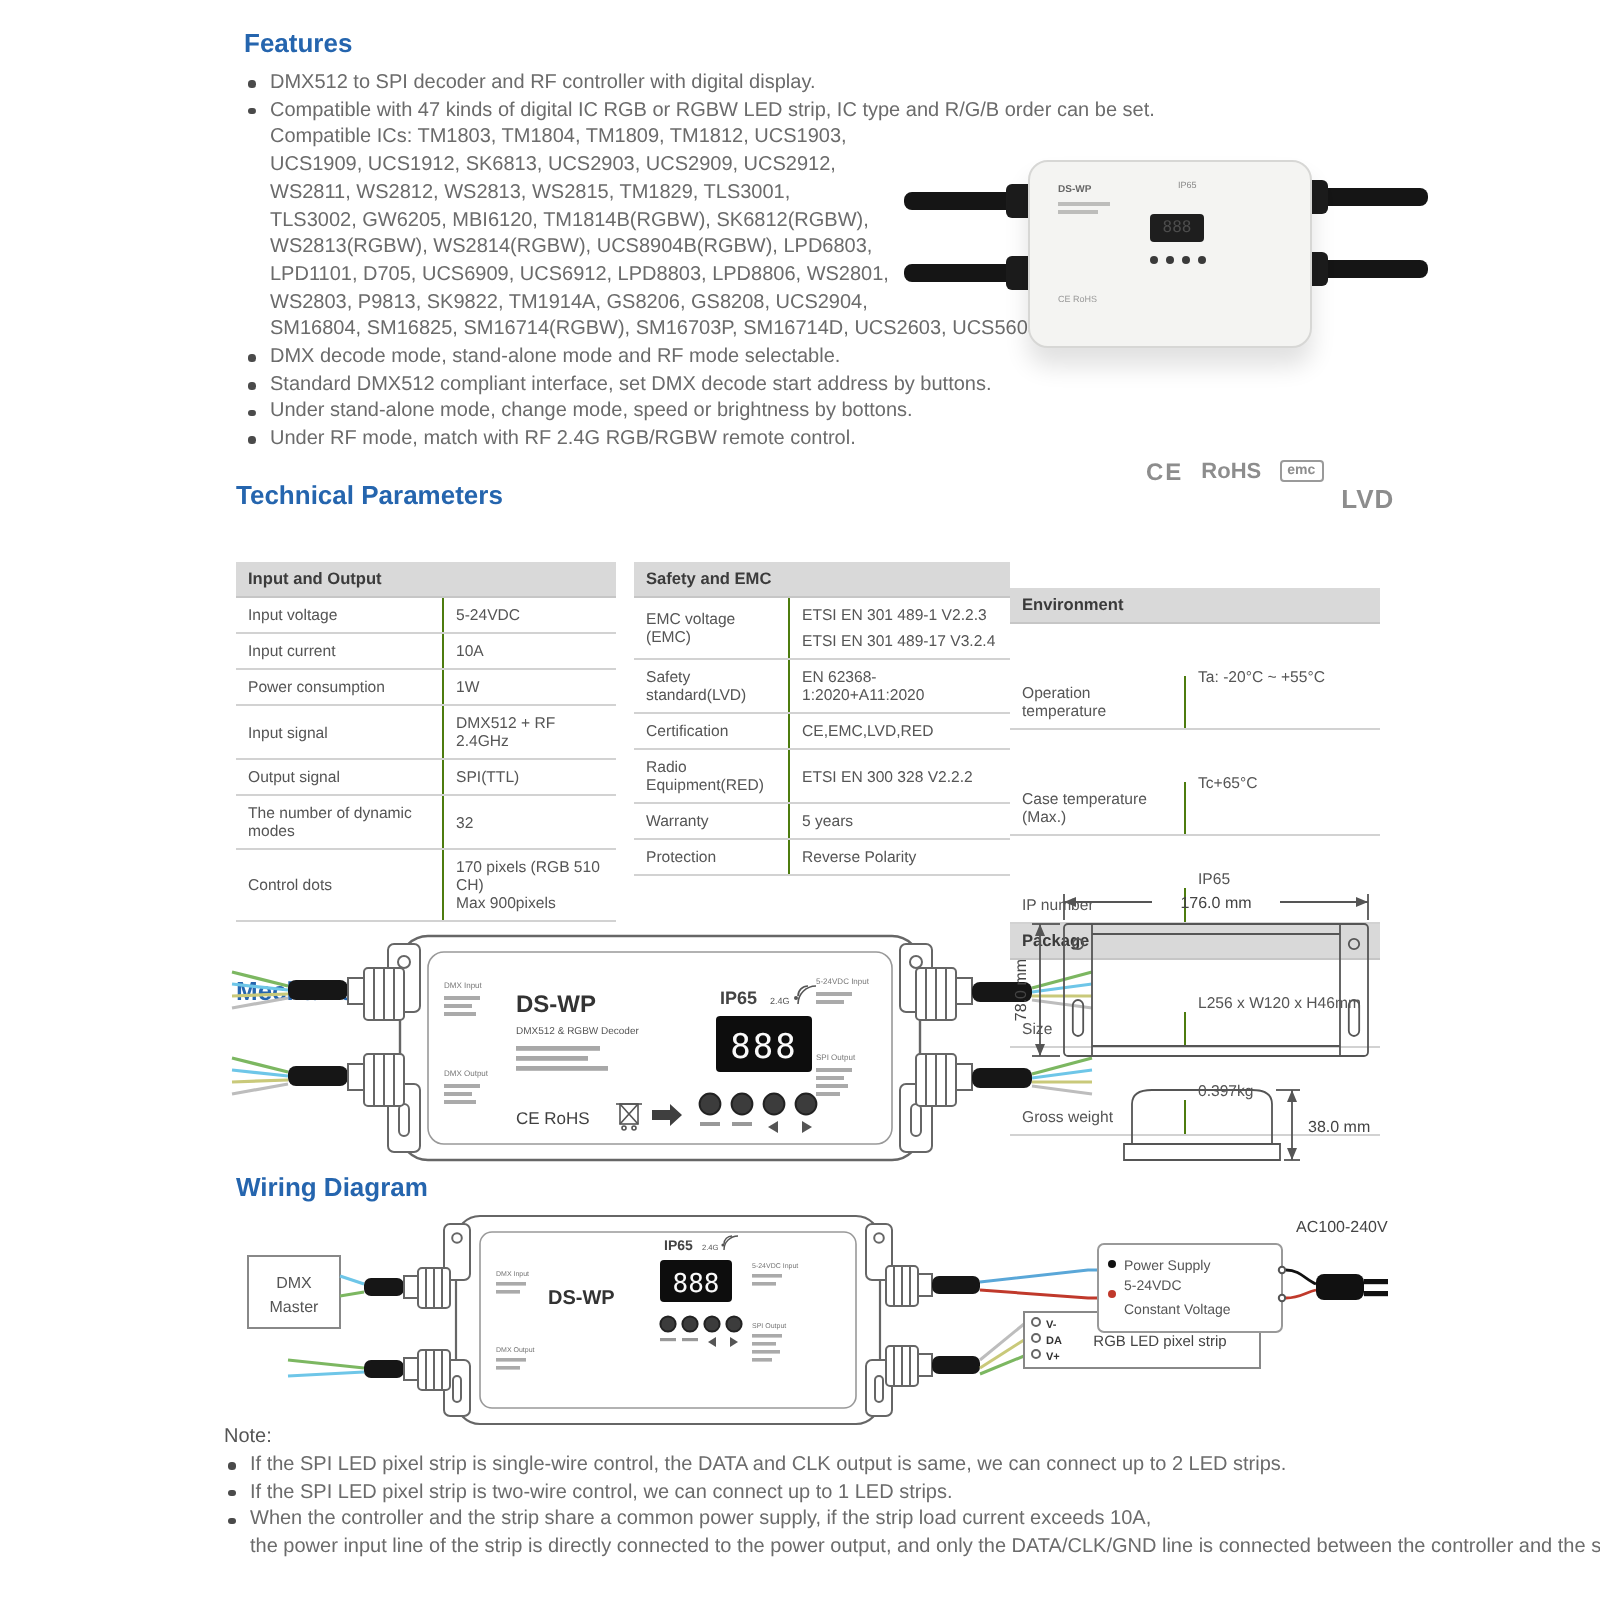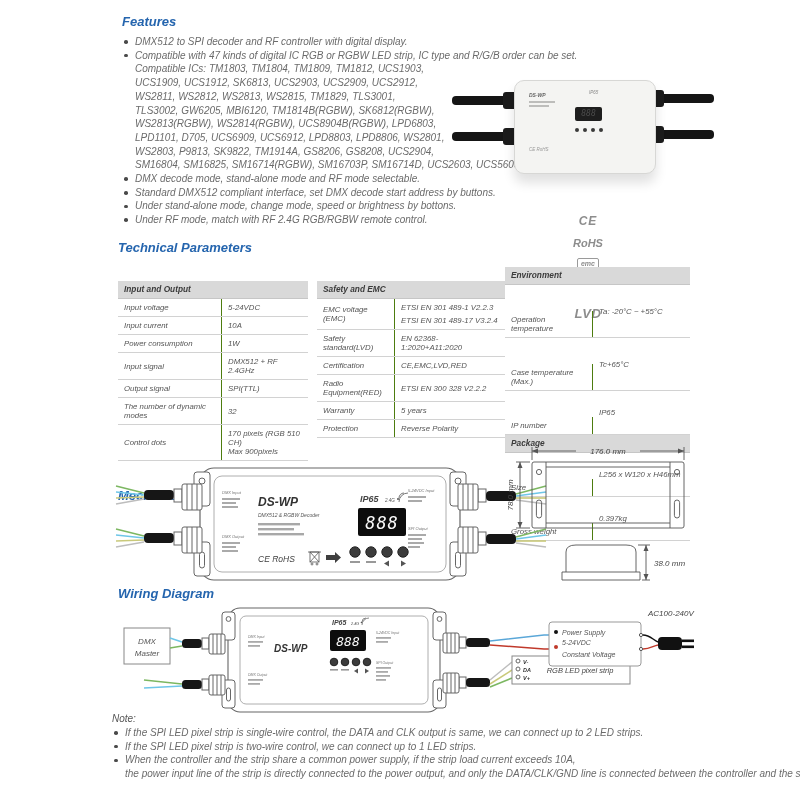--- a/index.html
+++ b/index.html
@@ -1,17 +1,17 @@
 <!DOCTYPE html>
 <html><head>
 <meta charset="utf-8">
 <style>
   html,body{margin:0;padding:0;background:#ffffff;}
   #page{position:relative;width:800px;height:800px;background:#fff;overflow:hidden;
-        font-family:"Liberation Sans",sans-serif;font-style:italic;}
+        font-family:"Liberation Sans",sans-serif;}
   .abs{position:absolute;}
   .sec-title{color:#2565ae;font-weight:bold;font-size:13px;}
   
   .feat-line{position:relative;font-size:10px;color:#6b6b6b;line-height:13.7px;padding-left:13px;white-space:nowrap;}
   .feat-line.b::before{content:"";position:absolute;left:2px;top:5.2px;width:3.6px;height:3.6px;border-radius:50%;background:#4a4a4a;}
   
   .marks{display:flex;align-items:center;gap:9px;color:#8d8d8d;font-weight:bold;}
   .mark-ce{font-size:12px;letter-spacing:1px;}
   .mark-rohs{font-size:11px;text-align:center;}
   .mark-emc{font-size:7px;border:1px solid #9a9a9a;border-radius:2px;padding:0 3px;line-height:9px;}
@@ -81,21 +81,21 @@
       <div class="abs" style="left:60px;top:47px;width:34px;height:4px;display:flex;gap:4px;">
         <div style="width:4px;height:4px;border-radius:50%;background:#3a3a3a;"></div>
         <div style="width:4px;height:4px;border-radius:50%;background:#3a3a3a;"></div>
         <div style="width:4px;height:4px;border-radius:50%;background:#3a3a3a;"></div>
         <div style="width:4px;height:4px;border-radius:50%;background:#3a3a3a;"></div>
       </div>
       <div class="abs" style="left:14px;top:66px;font-size:4.5px;color:#999;">CE RoHS</div>
     </div>
   </div>
 
-  <div class="abs marks" style="left:573px;top:214px;flex-direction:column;">
+  <div class="abs marks" style="left:573px;top:214px;">
     <span class="mark-ce">CE</span>
     <span class="mark-rohs">RoHS</span>
     <span class="mark-emc">emc</span>
     <span class="mark-lvd">LVD</span>
   </div>
 
   <div class="abs sec-title" style="left:118px;top:240px;text-align:right;">Technical Parameters</div>
 
   <div class="ptable t1" style="left:118px;top:281px;width:190px;">
     <div class="thead">Input and Output</div>
@@ -156,21 +156,21 @@
     <div class="trow">
         <div class="tl">Warranty</div>
         <div class="tv">5 years</div>
       </div>
     <div class="trow">
         <div class="tl">Protection</div>
         <div class="tv">Reverse Polarity</div>
       </div>
   </div>
 
-  <div class="ptable t3" style="left:505px;top:267px;width:185px;">
+  <div class="ptable t3" style="left:505px;top:294px;width:185px;">
     <div class="thead">Environment</div>
     <div class="trow">
         <div class="tl">Operation temperature</div>
         <div class="tv">Ta: -20°C ~ +55°C</div>
       </div>
     <div class="trow">
         <div class="tl">Case temperature (Max.)</div>
         <div class="tv">Tc+65°C</div>
       </div>
     <div class="trow">

